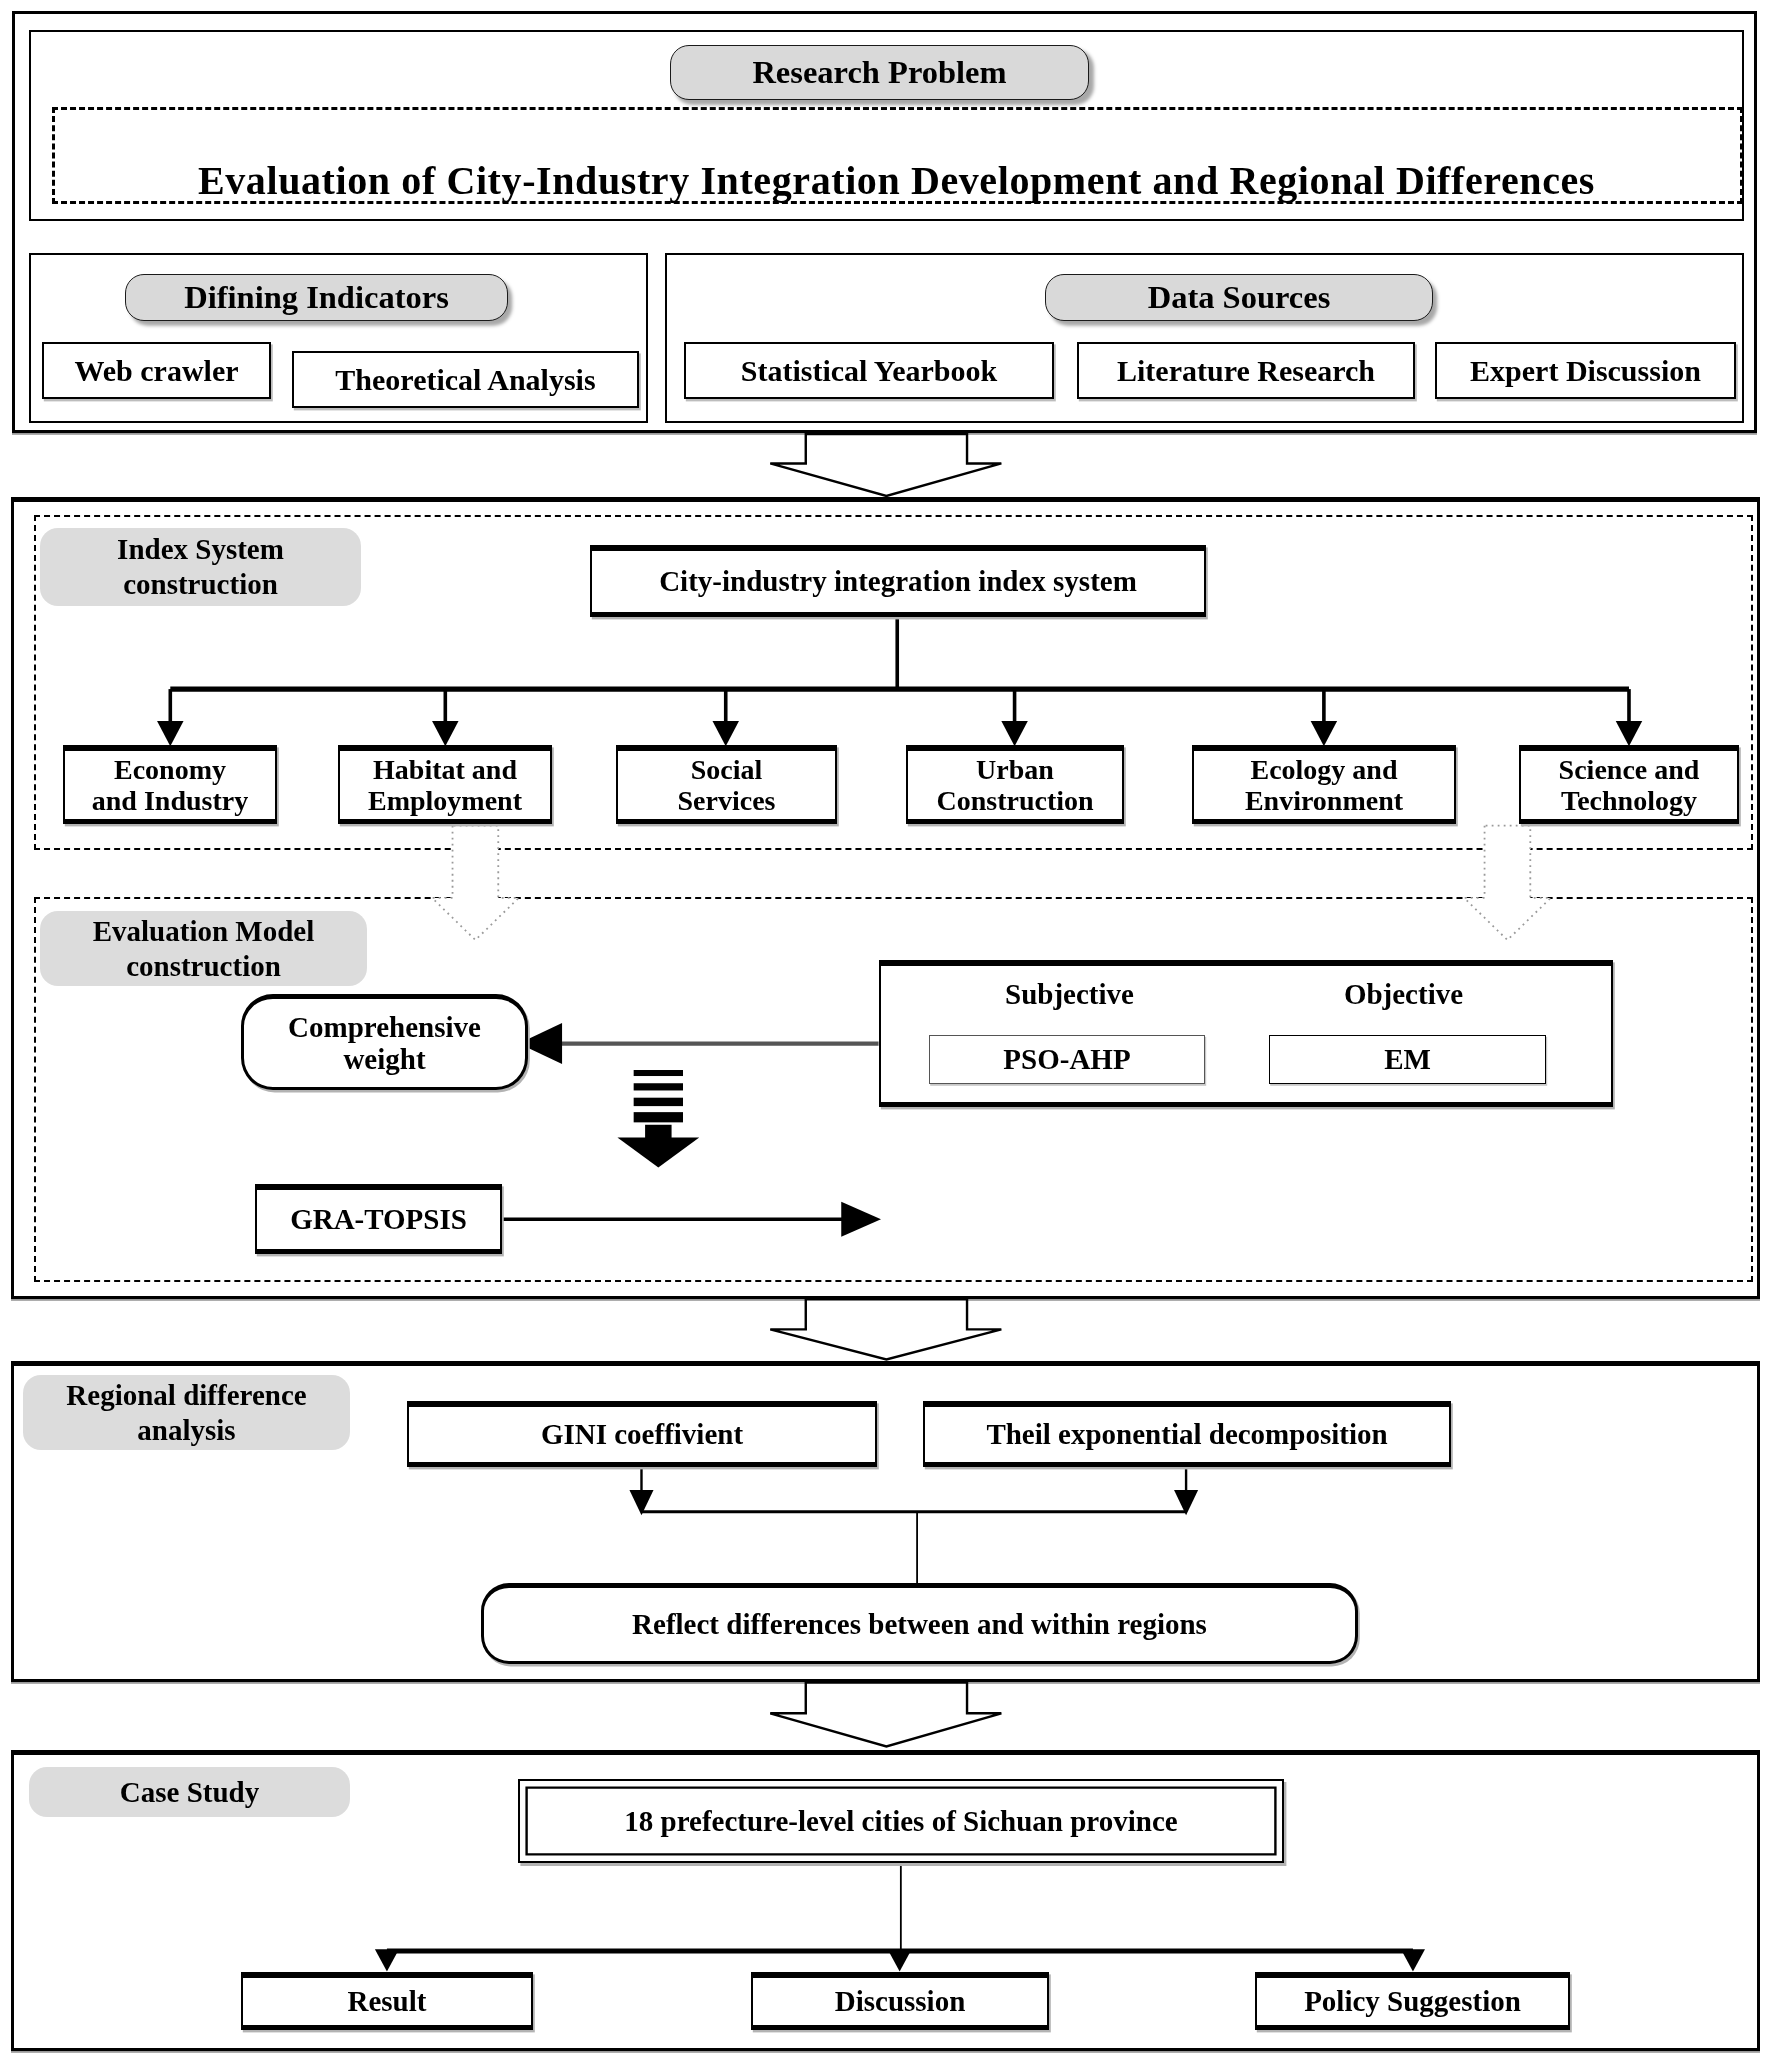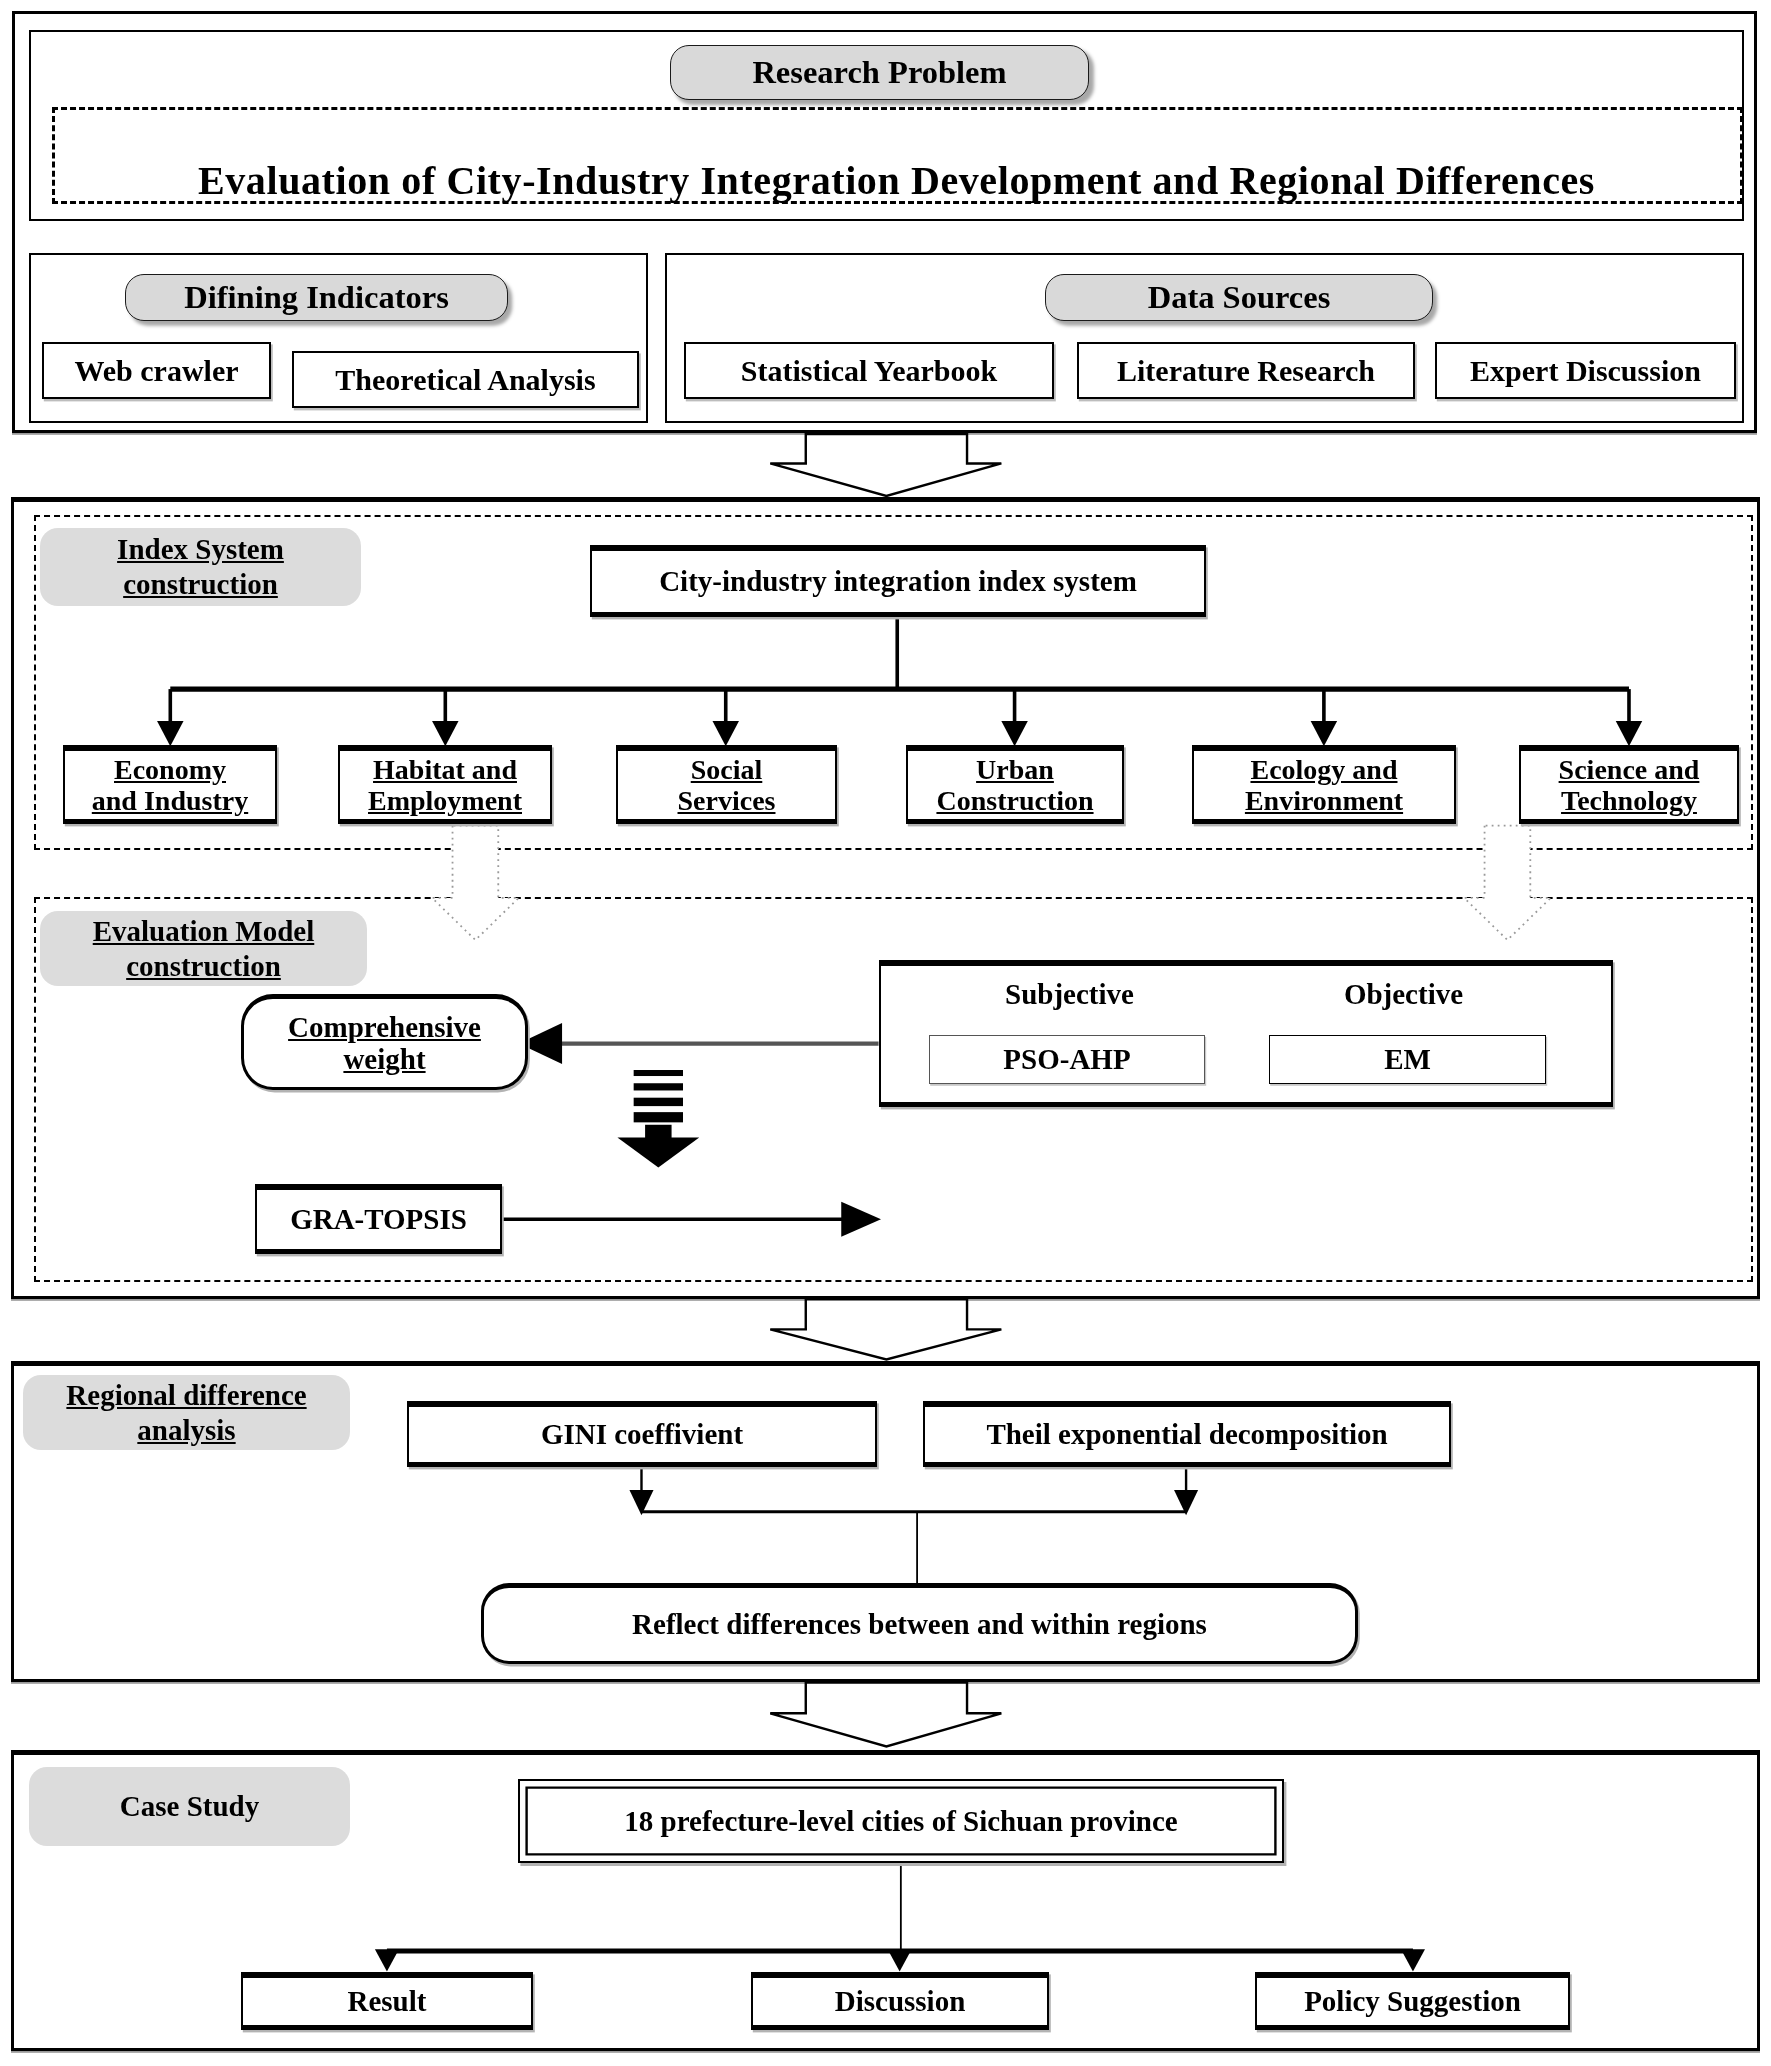--- a/index.html
+++ b/index.html
@@ -40,21 +40,21 @@
   }
   
   .softlabel{
     background:#dcdcdc;border-radius:18px;
     display:flex;align-items:center;justify-content:center;
     text-align:center;white-space:pre-line;line-height:1.2;
   }
   
   .dotbox{border:3px dashed #000;background:transparent;}
   .dashdot{border:2.4px dashed #000;background:transparent;}
-  .ml{white-space:pre-line;text-decoration:underline;}
+  .ml{white-space:pre-line;}
   .fs66{font-size:40px;letter-spacing:0.6px;}
   .fs54{font-size:32.5px;}
   .fs50{font-size:30px;}
   .fs48{font-size:29px;}
   .fs46{font-size:28px;}
   #connectors{position:absolute;left:0;top:0;z-index:5;pointer-events:none;}
   .layer10{z-index:10;}
   .layer1{z-index:1;}
 </style>
 </head>
@@ -234,21 +234,21 @@
   <div class="abs box heavy fs48 layer10" style="left:407px;top:1401px;width:470px;height:66px;">
     <span>GINI coeffivient</span>
   </div>
   <div class="abs box heavy fs48 layer10" style="left:923px;top:1401px;width:528px;height:66px;">
     <span>Theil exponential decomposition</span>
   </div>
   <div class="abs box round fs48 layer10" style="left:481px;top:1583px;width:877px;height:81px;">
     <span>Reflect differences between and within regions</span>
   </div>
 
-  <div class="abs softlabel fs48 layer10" style="left:29px;top:1767px;width:321px;height:79px;">
+  <div class="abs softlabel fs48 layer10" style="left:29px;top:1767px;width:321px;height:50px;">
     <span>Case Study</span>
   </div>
   <div class="abs box double fs48 layer10" style="left:518px;top:1779px;width:766px;height:84px;">
     <span>18 prefecture-level cities of Sichuan province</span>
   </div>
   <div class="abs box heavy fs48 layer10" style="left:241px;top:1972px;width:292px;height:58px;">
     <span>Result</span>
   </div>
   <div class="abs box heavy fs48 layer10" style="left:751px;top:1972px;width:298px;height:58px;">
     <span>Discussion</span>

